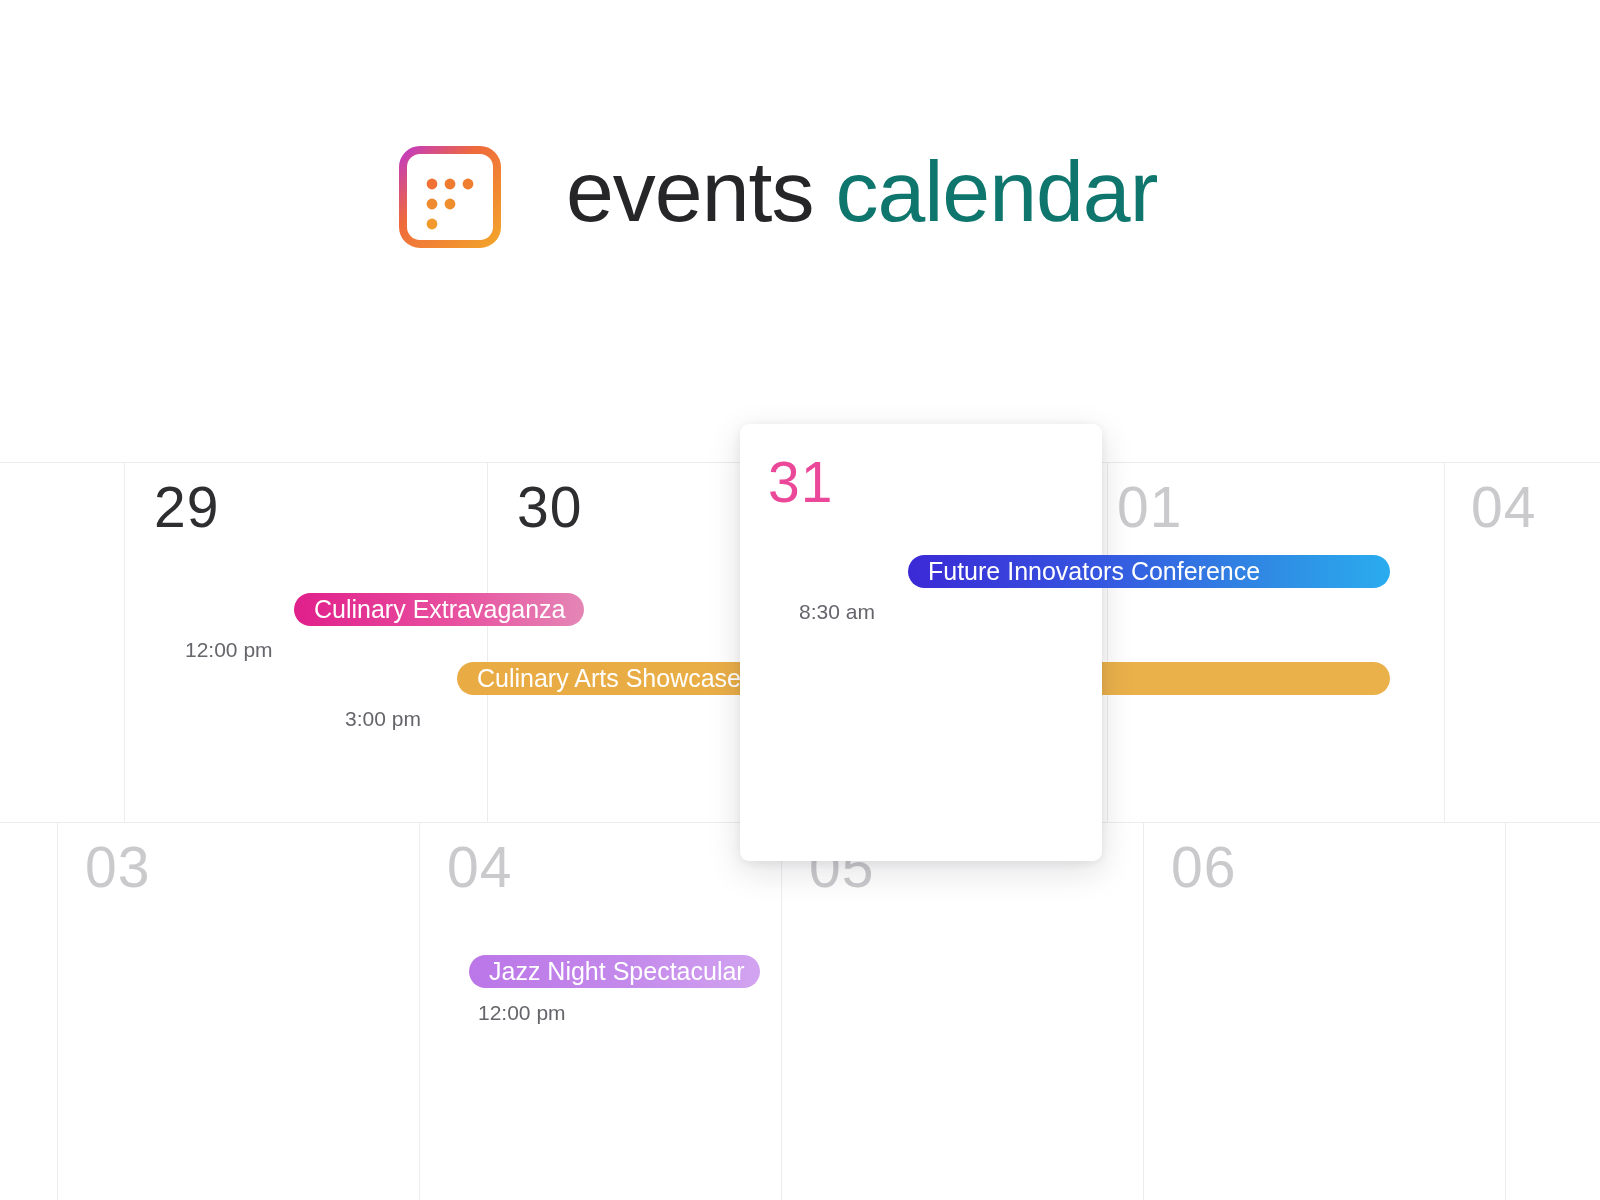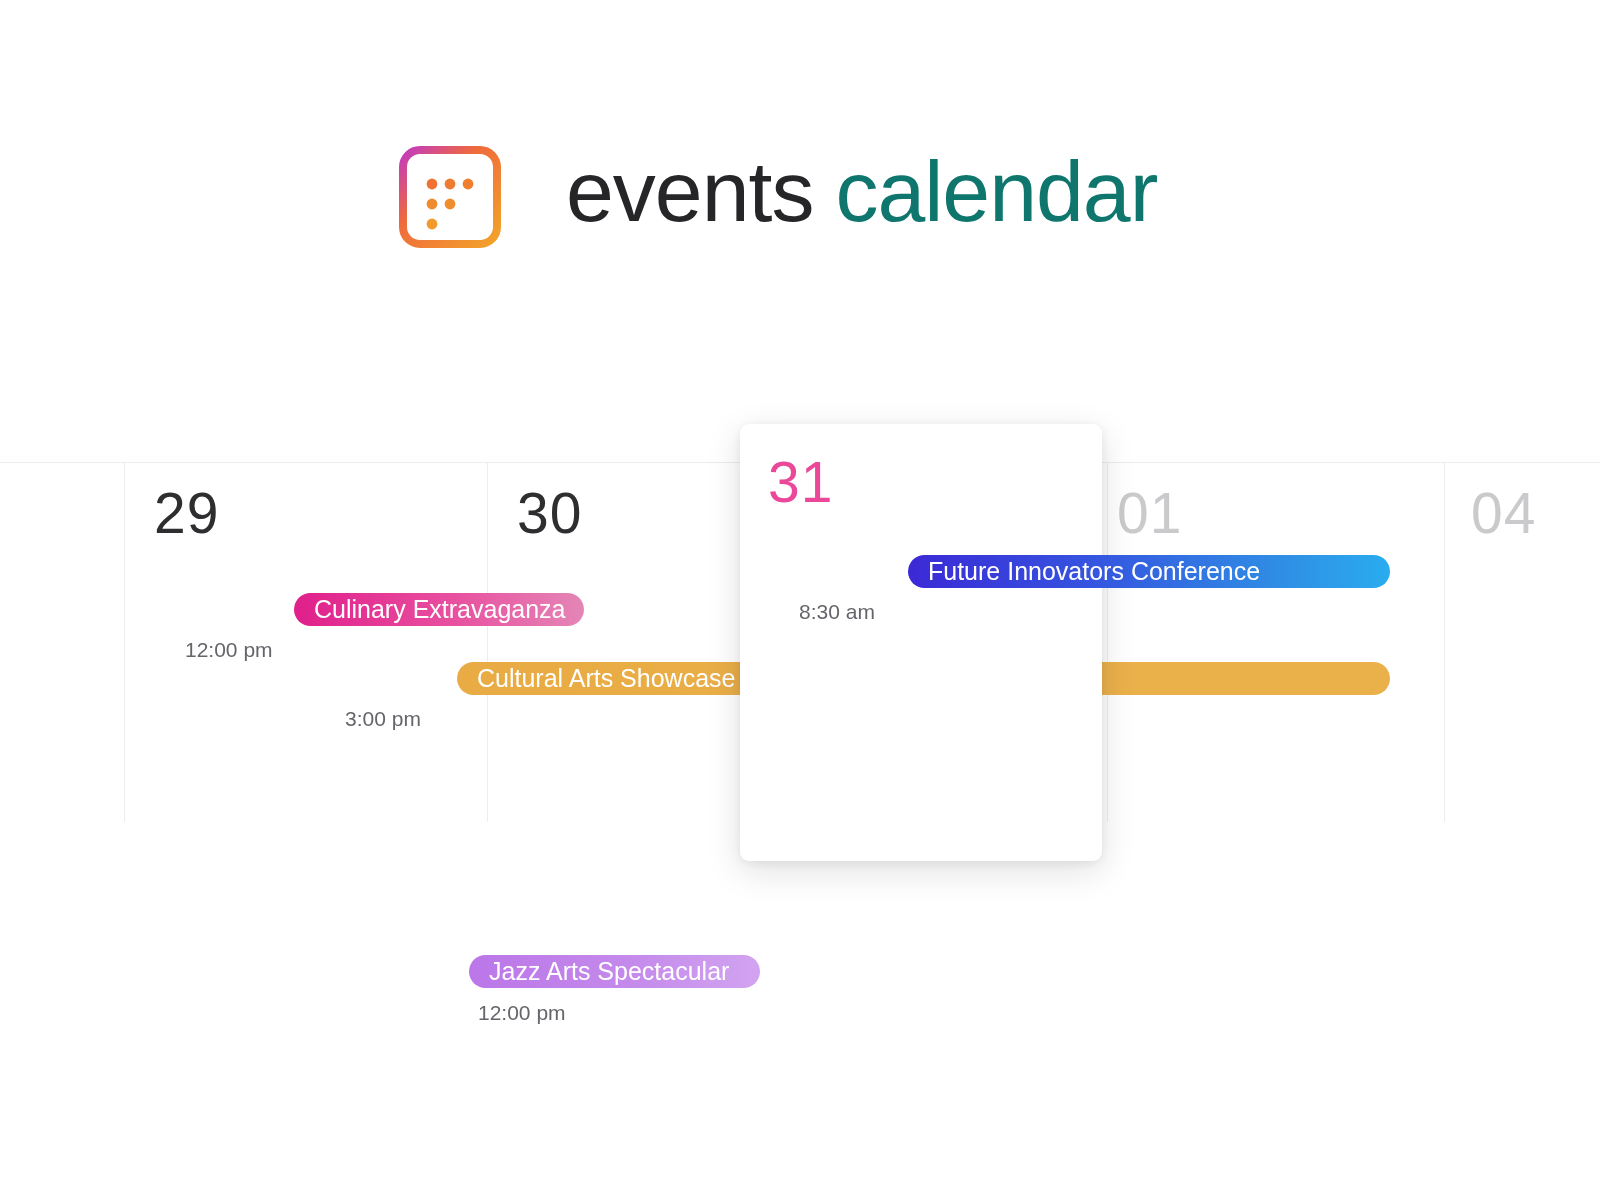--- a/index.html
+++ b/index.html
@@ -66,21 +66,21 @@
 
   .cal-cell {
     position: absolute;
     top: 0;
     height: 100%;
     border-left: 1px solid #ededef;
   }
 
   .day-number {
     position: absolute;
-    top: 22px;
+    top: 16px;
     font-size: 57px;
     font-weight: 300;
     letter-spacing: 1px;
     line-height: 1;
     white-space: nowrap;
   }
   .day-number.active { color: #2e2e31; }
   .day-number.dim    { color: #cacacd; }
 
   
@@ -201,41 +201,56 @@
       </div>
       <div class="cal-cell" style="left:850px;width:257px;border-left:none;"></div>
       <div class="cal-cell" style="left:1107px;width:337px;">
         <span class="day-number dim" style="left:9px;">01</span>
       </div>
       <div class="cal-cell" style="left:1444px;width:156px;">
         <span class="day-number dim" style="left:26px;">04</span>
       </div>
     </div>
 
+    <div class="cal-row cal-row-2">
+      <div class="cal-cell" style="left:57px;width:362px;">
+        <span class="day-number dim" style="left:27px;">03</span>
+      </div>
+      <div class="cal-cell" style="left:419px;width:362px;">
+        <span class="day-number dim" style="left:27px;">04</span>
+      </div>
+      <div class="cal-cell" style="left:781px;width:362px;">
+        <span class="day-number dim" style="left:27px;">05</span>
+      </div>
+      <div class="cal-cell" style="left:1143px;width:362px;">
+        <span class="day-number dim" style="left:27px;">06</span>
+      </div>
+      <div class="cal-cell" style="left:1505px;width:95px;"></div>
+    </div>
 
   </div>
 
   <div class="day-card">
     <span class="day-number">31</span>
   </div>
 
   <div class="event-pill pill-culinary">
     <span>Culinary Extravaganza</span>
   </div>
 
   <div class="event-pill pill-cultural">
-    <span>Cultural Arts Showcase</span>
+    <span>Culinary Arts Showcase</span>
   </div>
 
   <div class="event-pill pill-conference above-card">
     <span>Future Innovators Conference</span>
   </div>
 
   <div class="event-pill pill-jazz">
-    <span>Jazz Arts Spectacular</span>
+    <span>Jazz Night Spectacular</span>
   </div>
 
   <span class="time-label time-culinary">12:00 pm</span>
   <span class="time-label time-cultural">3:00 pm</span>
   <span class="time-label time-conference above-card">8:30 am</span>
   <span class="time-label time-jazz">12:00 pm</span>
 
 </div>
 
 </body></html>

